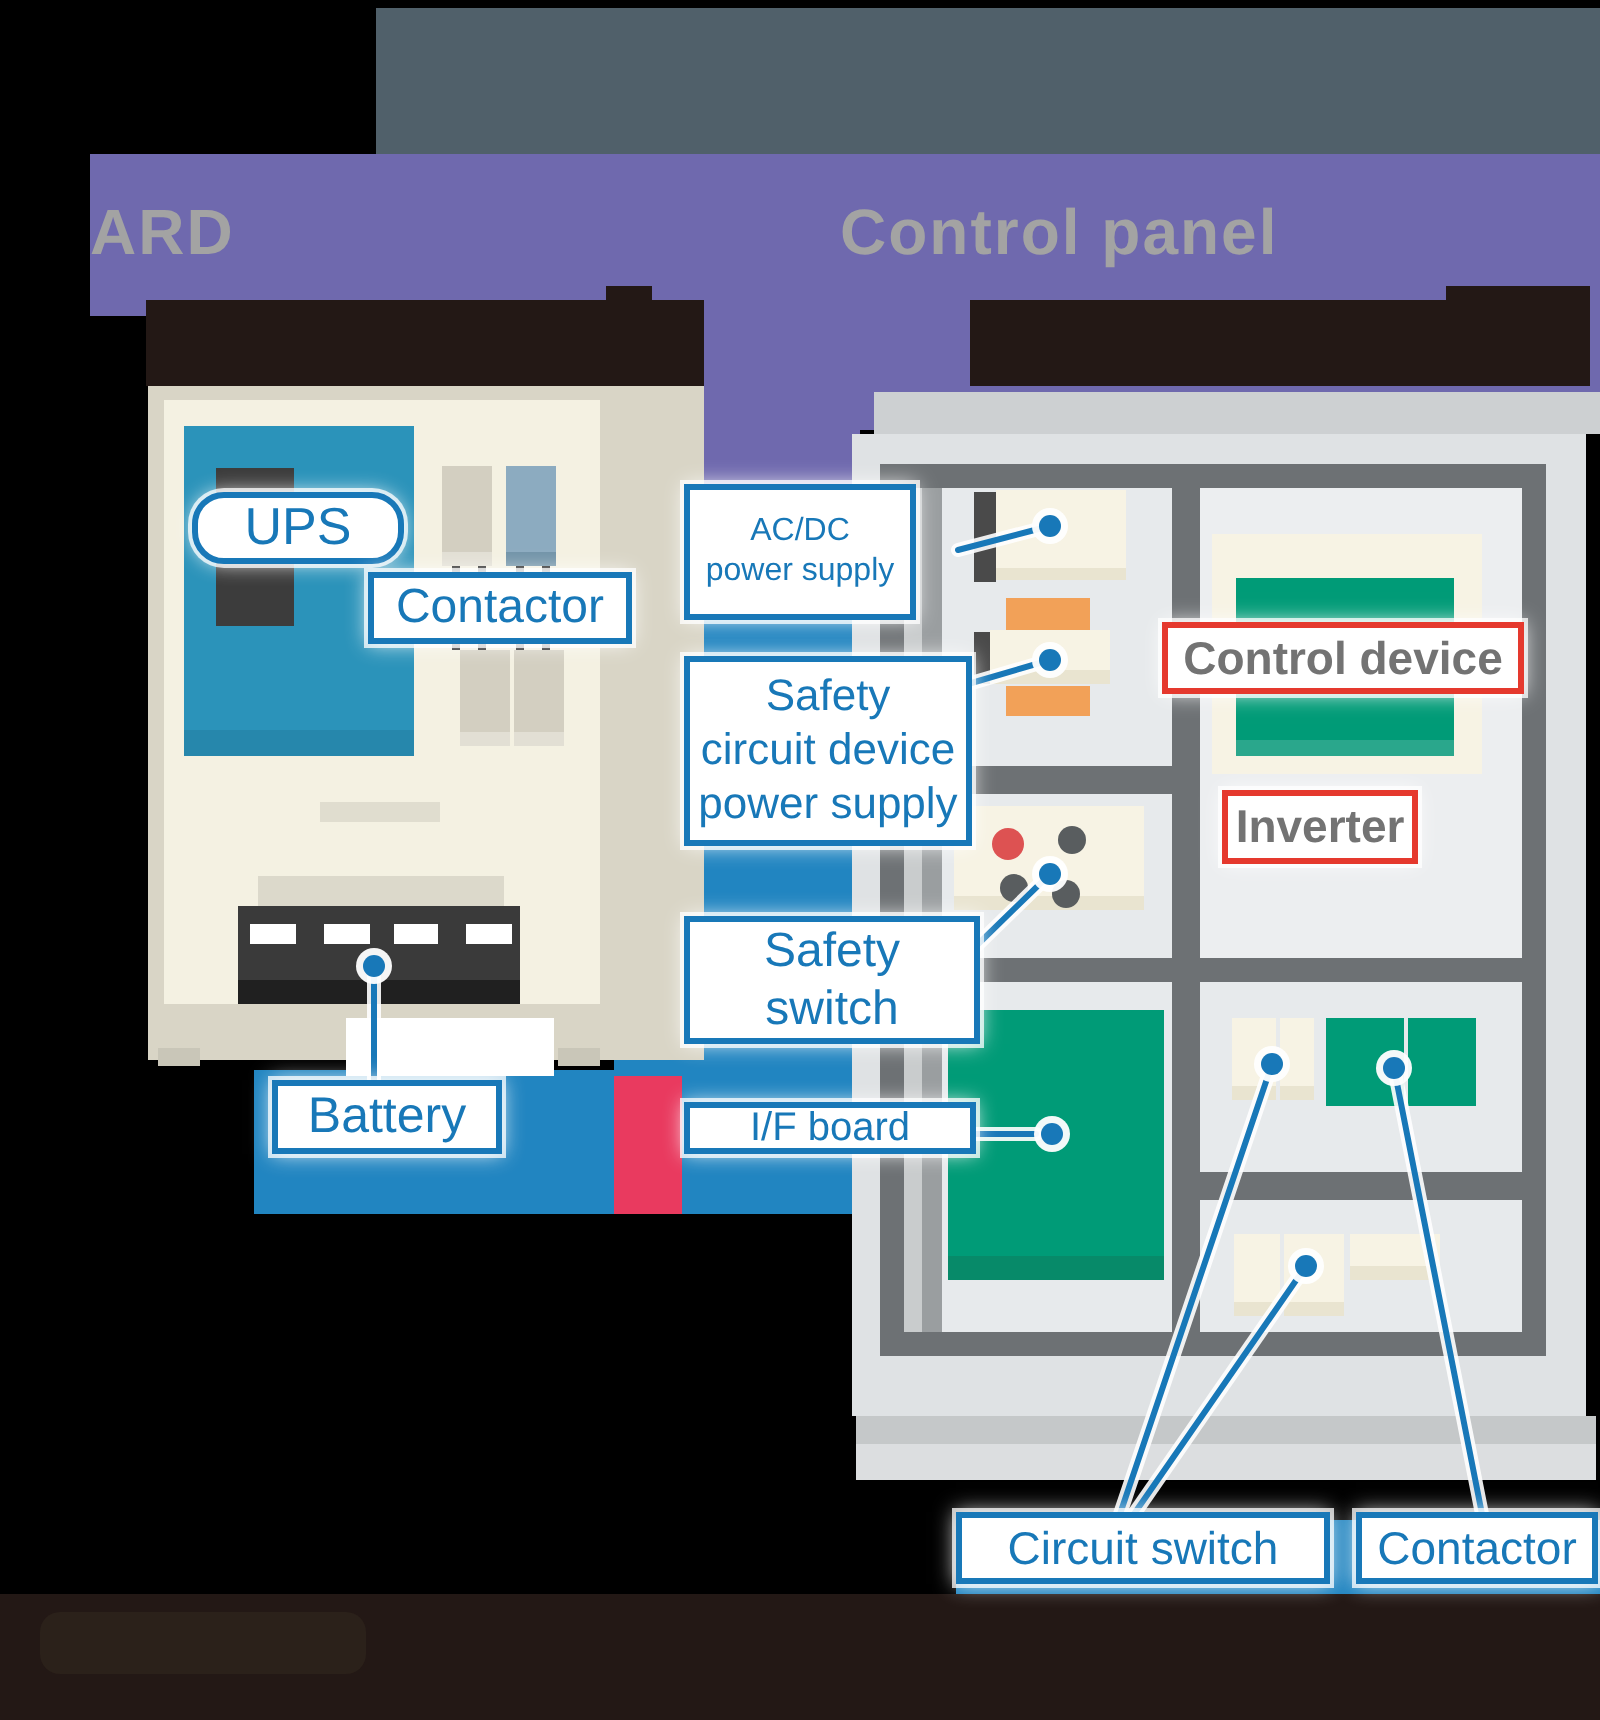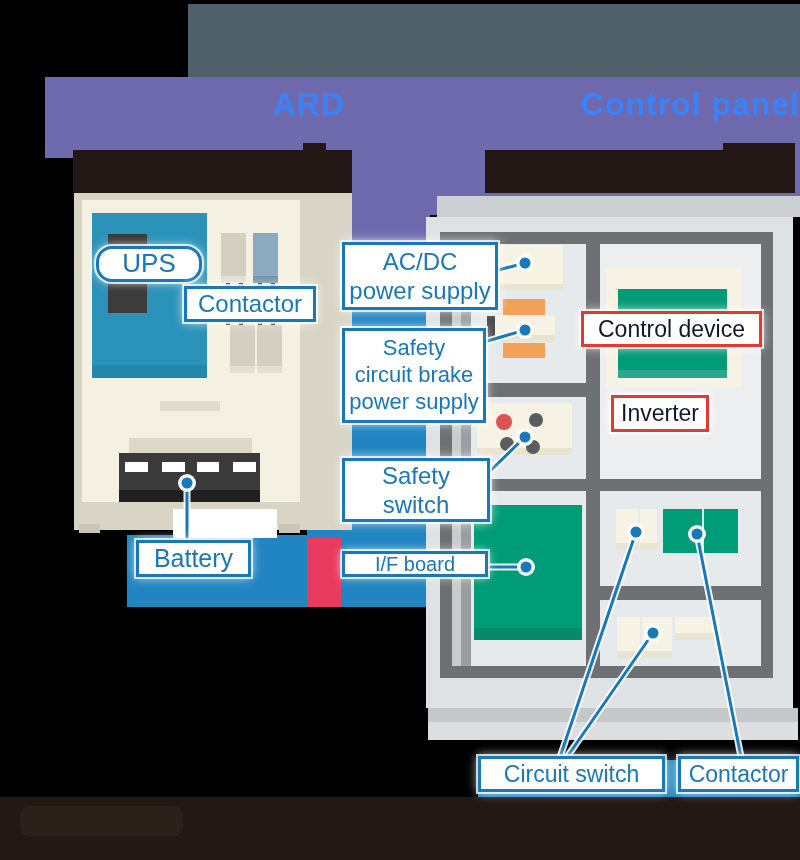--- a/index.html
+++ b/index.html
@@ -1,25 +1,25 @@
 <!DOCTYPE html>
 <html><head>
 <meta charset="utf-8">
 <style>
   html,body{margin:0;padding:0;background:#000;}
   #canvas{position:relative;width:800px;height:860px;background:#000;overflow:hidden;
           font-family:"Liberation Sans",sans-serif;}
   .a{position:absolute;}
-  .title{color:#3b82f6;font-weight:bold;font-size:32px;text-align:right;letter-spacing:1px;}
+  .title{color:#a3a3a3;font-weight:bold;font-size:32px;text-align:left;letter-spacing:1px;margin-top:12px;}
   .callout{position:absolute;background:#fff;border:3px solid #1878b8;color:#1878b8;
            display:flex;flex-direction:column;align-items:center;justify-content:center;
            box-sizing:border-box;text-align:center;
            box-shadow:0 0 0 2px rgba(255,255,255,.75),0 0 10px rgba(255,255,255,.9);}
   .callout .cl{display:block;line-height:1.22;}
-  .red-callout{border-color:#e5392e;color:#0f172a;}
+  .red-callout{border-color:#e5392e;color:#737373;font-weight:bold;}
 </style>
 </head>
 <body>
 
 <div id="canvas">
 
   <div class="a" style="left:188px;top:4px;width:612px;height:73px;background:#50606a;"></div>
 
   <div class="a" style="left:45px;top:77px;width:755px;height:81px;background:#6f69ae;"></div>
   <div class="a" style="left:352px;top:77px;width:448px;height:138px;background:#6f69ae;"></div>
@@ -178,27 +178,27 @@
   <div class="callout" style="left:96px;top:246px;width:106px;height:36px;font-size:26px;border-radius:16px;">
     <span class="cl">UPS</span>
   </div>
   <div class="callout" style="left:184px;top:286px;width:132px;height:36px;font-size:24px;">
     <span class="cl">Contactor</span>
   </div>
   <div class="callout" style="left:136px;top:540px;width:115px;height:37px;font-size:25px;">
     <span class="cl">Battery</span>
   </div>
 
-  <div class="callout" style="left:342px;top:242px;width:156px;height:68px;font-size:24px;">
+  <div class="callout" style="left:342px;top:242px;width:116px;height:68px;font-size:16px;">
     <span class="cl">AC/DC</span>
     <span class="cl">power supply</span>
   </div>
   <div class="callout" style="left:342px;top:328px;width:144px;height:95px;font-size:22px;">
     <span class="cl">Safety</span>
-    <span class="cl">circuit brake</span>
+    <span class="cl">circuit device</span>
     <span class="cl">power supply</span>
   </div>
   <div class="callout" style="left:342px;top:458px;width:148px;height:64px;font-size:24px;">
     <span class="cl">Safety</span>
     <span class="cl">switch</span>
   </div>
   <div class="callout" style="left:342px;top:551px;width:146px;height:26px;font-size:20px;">
     <span class="cl">I/F board</span>
   </div>
 

